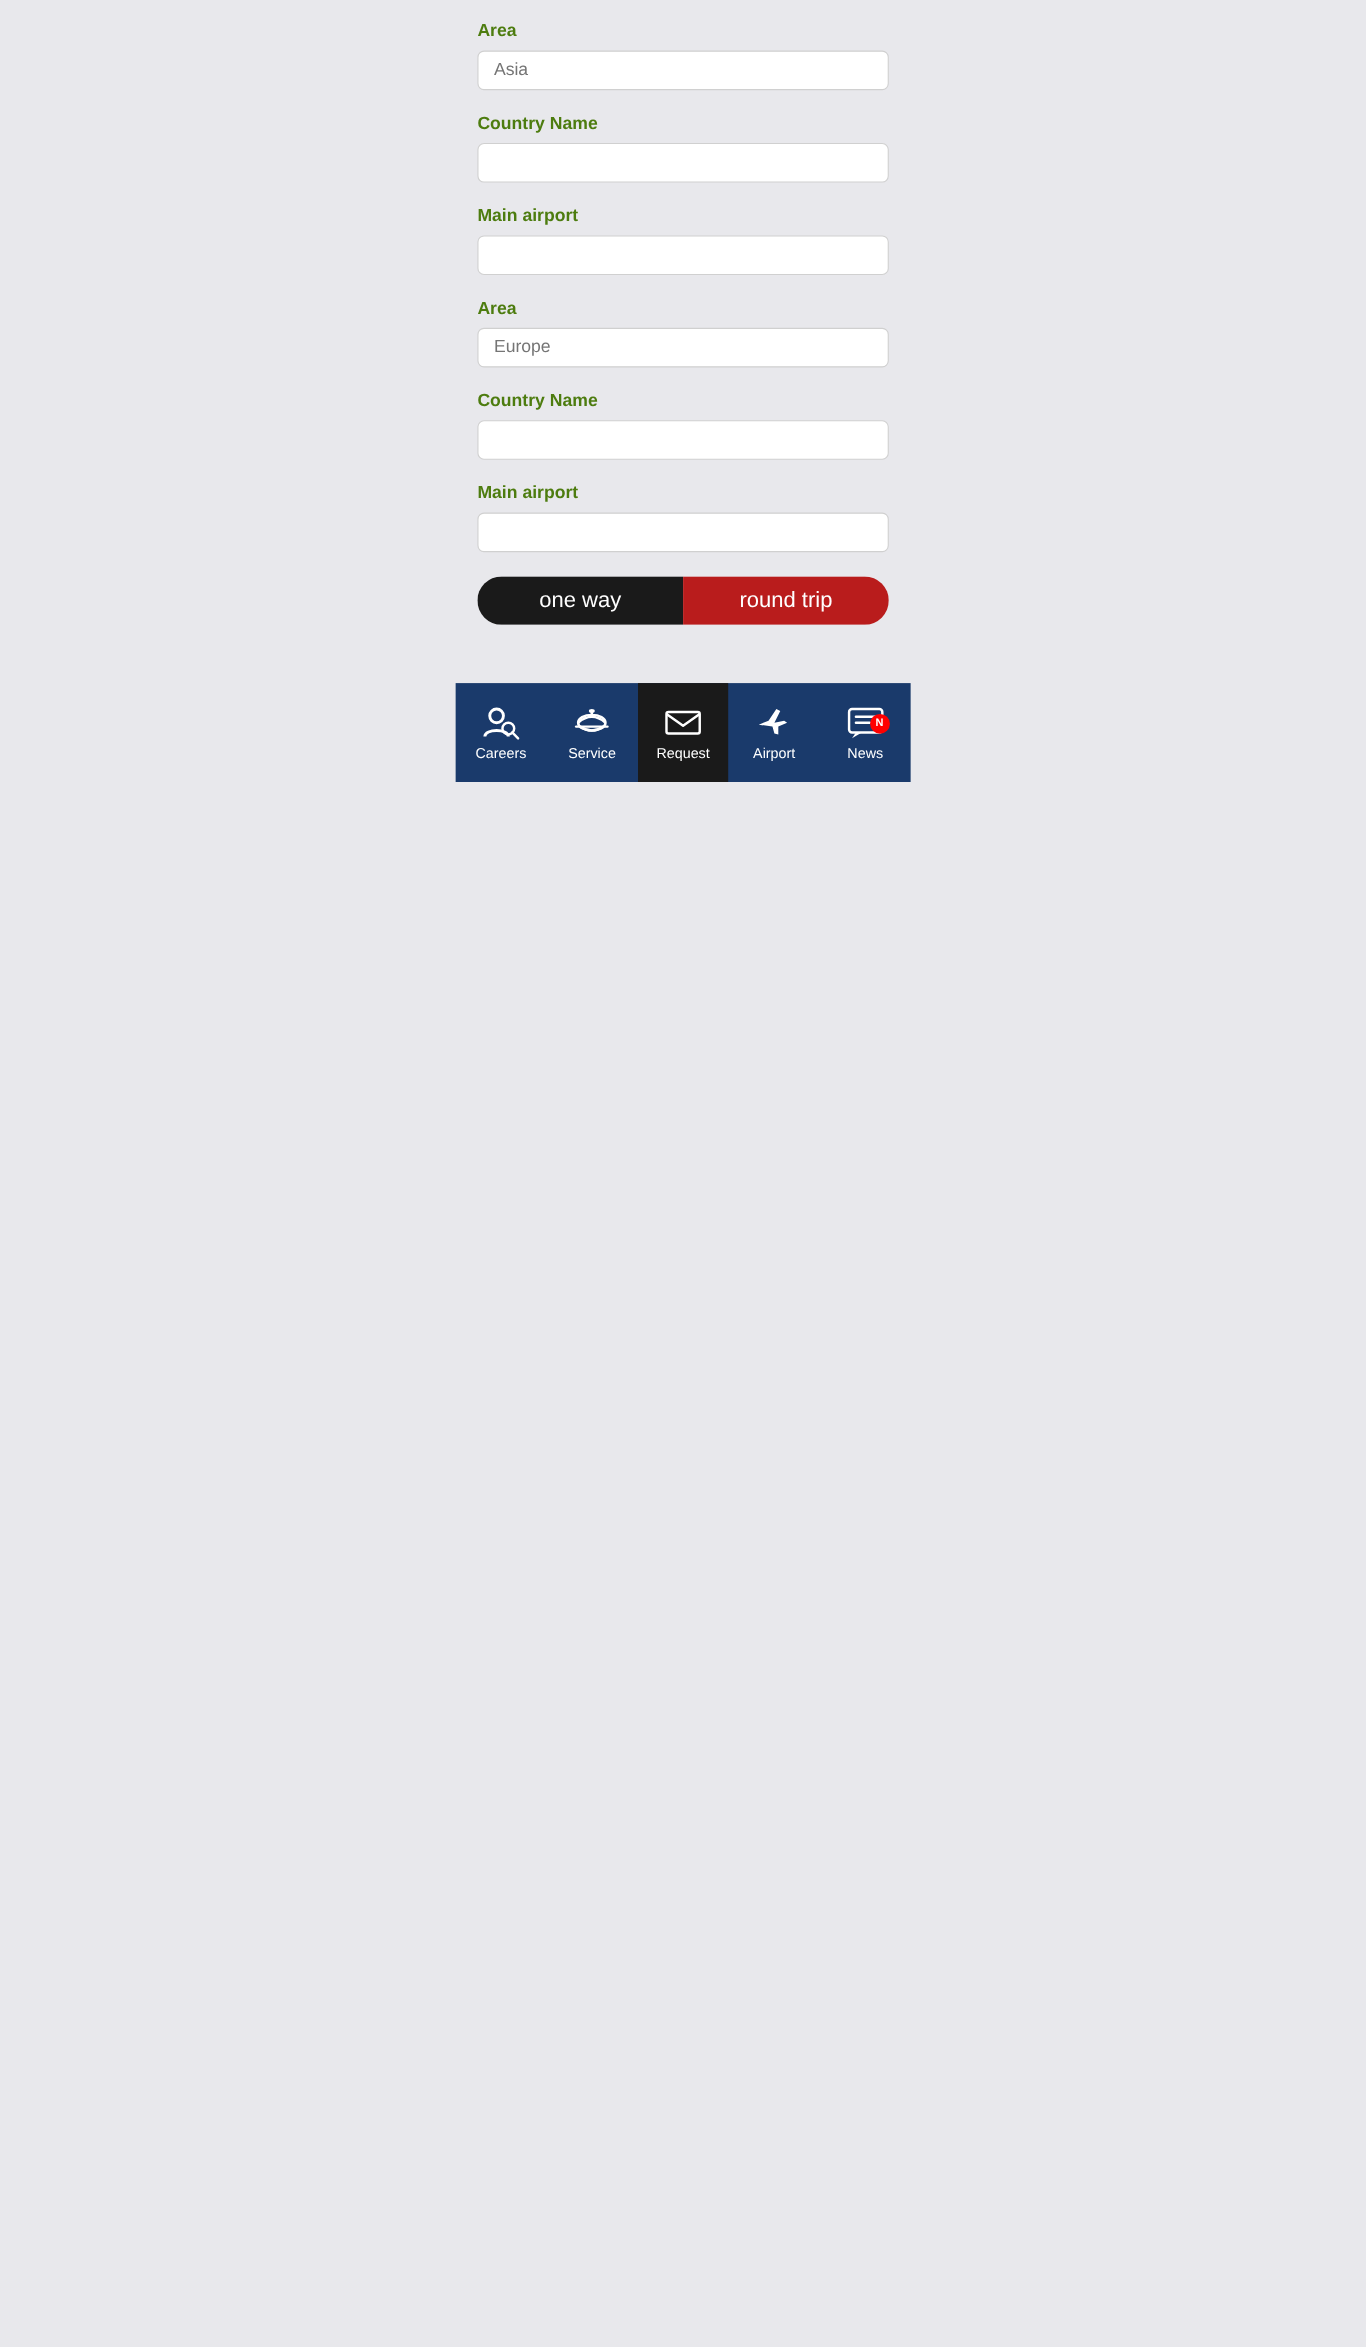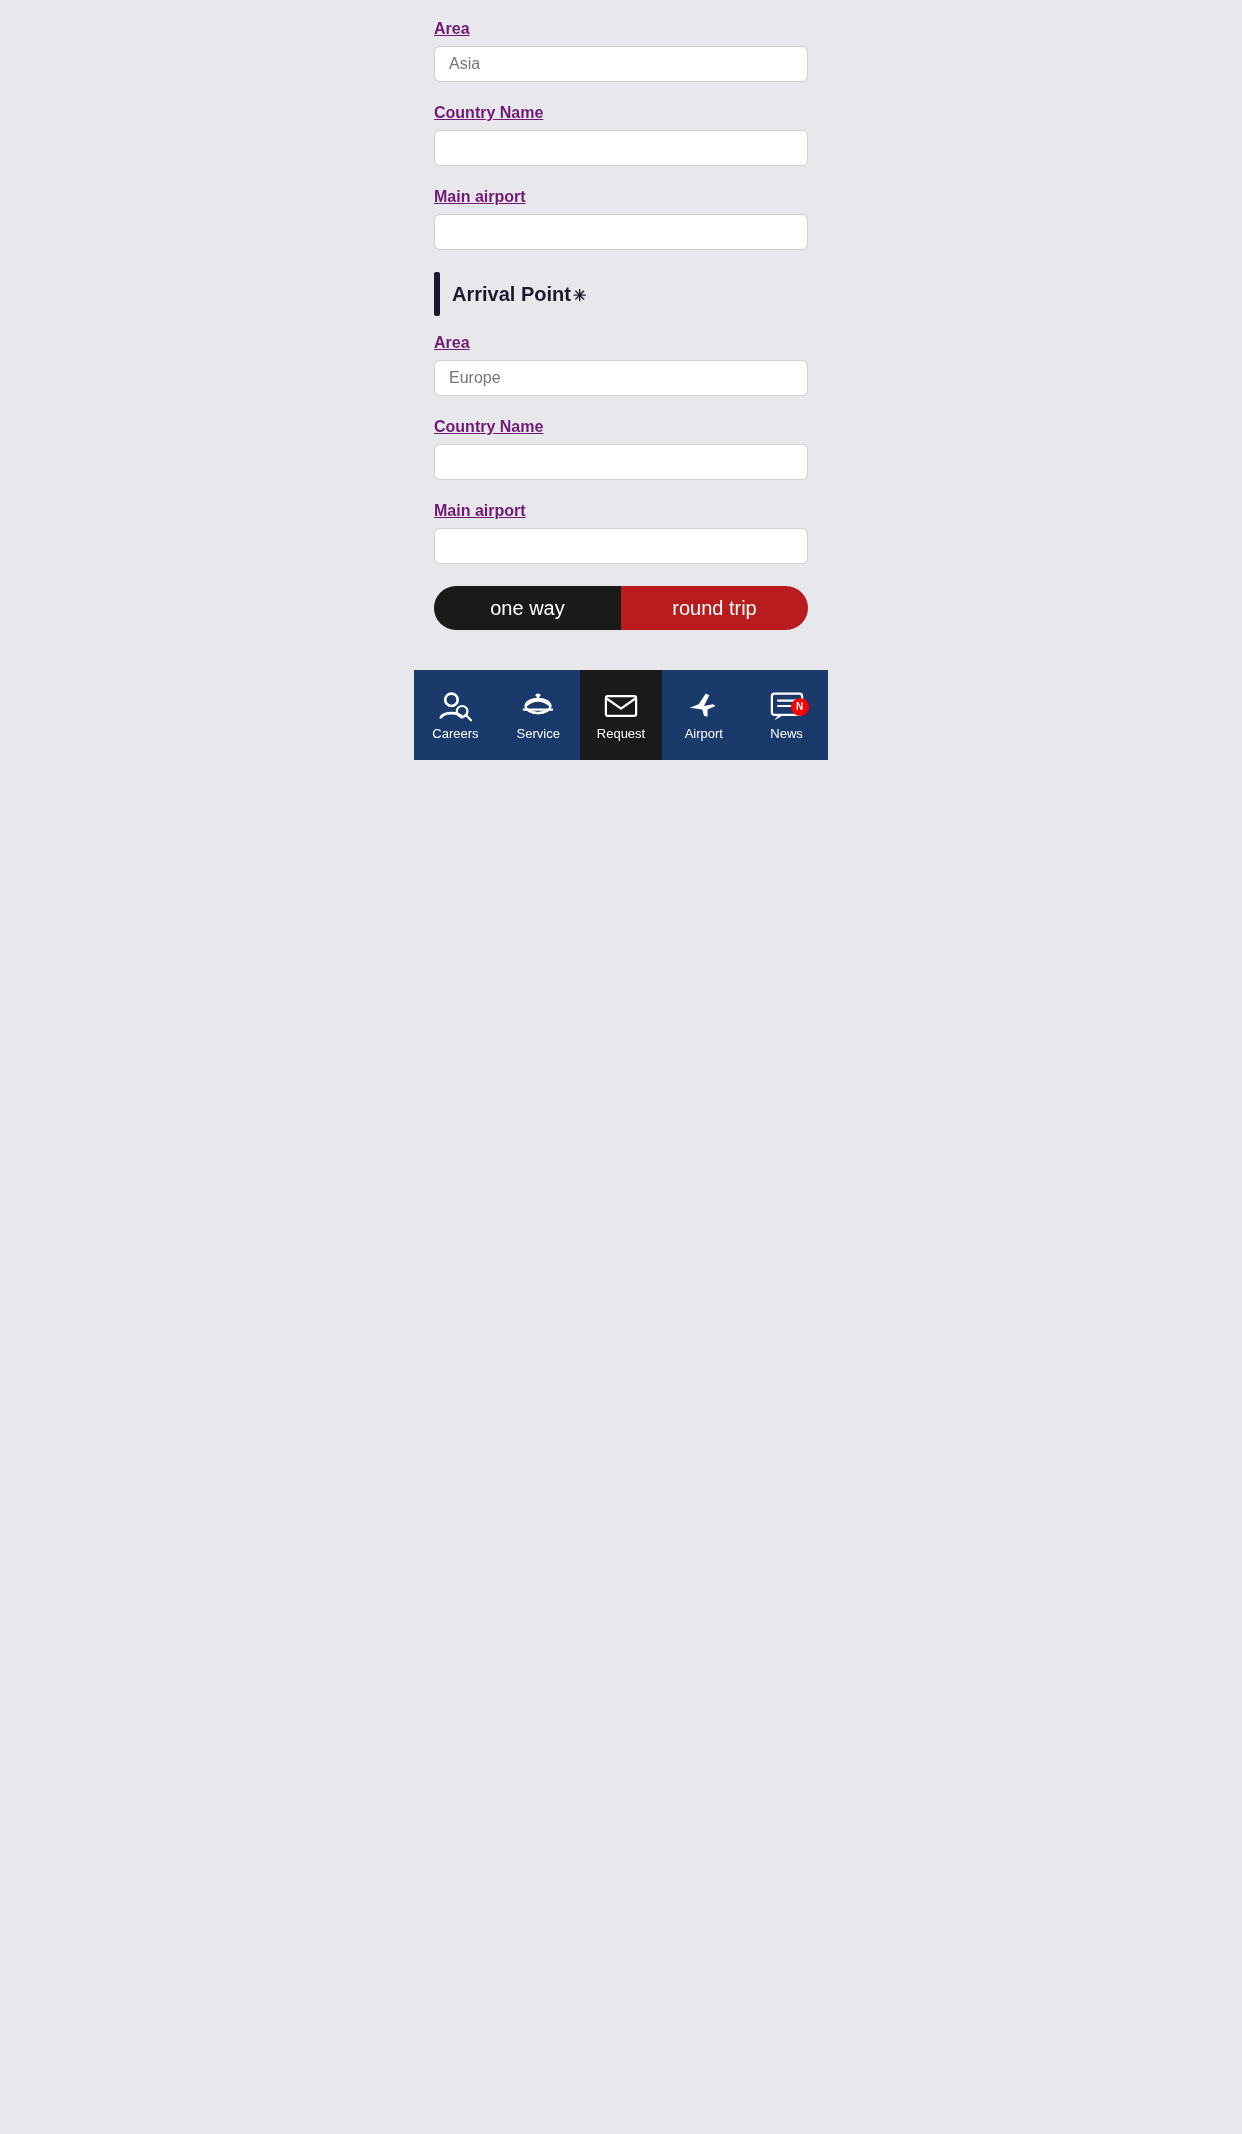--- a/index.html
+++ b/index.html
@@ -44,24 +44,23 @@
       color: #1a1a2e;
     }
 
     .field-group {
       margin-bottom: 22px;
     }
 
     .field-label {
       font-size: 16px;
       font-weight: 700;
-      color: #701a75;
+      color: #4d7c0f;
       margin-bottom: 8px;
       display: block;
-      text-decoration: underline;
     }
 
     .field-input {
       width: 100%;
       background: #ffffff;
       border: 1px solid #d0d0d0;
       border-radius: 6px;
       padding: 14px 14px;
       font-size: 16px;
       color: #888;
@@ -178,26 +177,20 @@
   <div class="field-group">
     <label class="field-label">Country Name</label>
     <input class="field-input" type="text" placeholder="" style="">
   </div>
 
   <div class="field-group section-divider">
     <label class="field-label">Main airport</label>
     <input class="field-input" type="text" placeholder="" style="">
   </div>
 
-  <div class="section-header">
-    <div class="section-bar"></div>
-    <span class="section-title">
-      <span>Arrival Point</span><span style="font-size:16px; margin-left:2px;">✳</span>
-    </span>
-  </div>
 
   <div class="field-group">
     <label class="field-label">Area</label>
     <input class="field-input" type="text" placeholder="Europe" style="">
   </div>
 
   <div class="field-group">
     <label class="field-label">Country Name</label>
     <input class="field-input" type="text" placeholder="" style="">
   </div>

